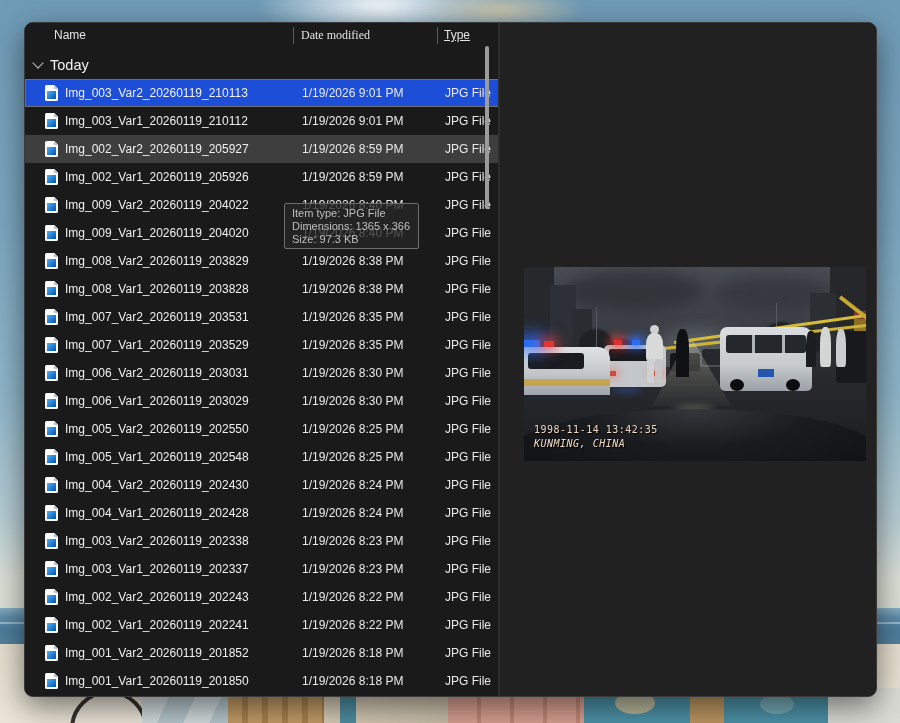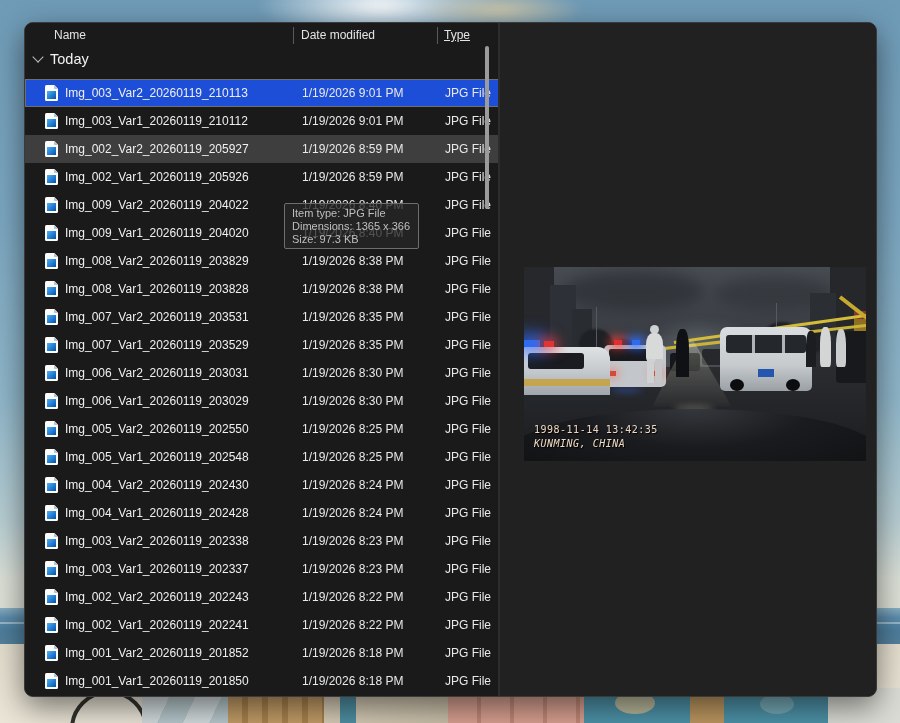--- a/index.html
+++ b/index.html
@@ -38,25 +38,25 @@
 
   
   #window{position:absolute;left:24px;top:22px;width:853px;height:675px;background:#1a1a1a;
           border:1px solid #3a3a3a;border-radius:9px;overflow:hidden;
           box-shadow:0 10px 30px rgba(0,0,0,.5);color:#e8e8e8;font-size:12px;}
 
   
   #list-pane{position:absolute;left:0;top:0;width:473px;height:100%;background:#1a1a1a;}
   .hdr{position:absolute;left:0;top:0;width:100%;height:26px;}
   .hdr-cell{position:absolute;top:5px;color:#e4e4e4;font-size:12px;cursor:default;}
-  .hdr-name{left:29px;}  .hdr-date{left:276px;}  .hdr-type{left:419px;text-decoration:underline;}
+  .hdr-name{left:29px;}  .hdr-date{left:276px;font-family:Liberation Serif, serif;}  .hdr-type{left:419px;text-decoration:underline;}
   .hdr-div{position:absolute;top:4px;width:1px;height:17px;background:#5a5a5a;}
   .hdr-div1{left:268px;} .hdr-div2{left:412px;}
 
-  .group-row{position:absolute;left:0;top:24px;height:24px;display:flex;align-items:center;justify-content:space-between;}
+  .group-row{position:absolute;left:0;top:30px;height:24px;display:flex;align-items:center;justify-content:space-between;}
   .chev{width:8px;height:8px;margin-left:9px;margin-right:8px;position:relative;top:-2px;
         border-right:1.5px solid #bdbdbd;border-bottom:1.5px solid #bdbdbd;transform:rotate(45deg);}
   .group-label{font-size:14.5px;color:#f2f2f2;}
 
   #rows{position:absolute;left:0;top:56px;width:100%;}
   .row{position:relative;height:28px;width:481px;display:flex;align-items:center;border:1px solid transparent;}
   .row.sel-primary{background:#1d4ed8;border-color:#6f6f6f;}
   .row.sel-secondary{background:#3e3e3e;}
   .ficon{position:relative;width:13px;height:16px;margin-left:19px;background:#fdfdfd;border-radius:1.5px;
          clip-path:polygon(0 0,72% 0,100% 24%,100% 100%,0 100%);flex:0 0 auto;}

